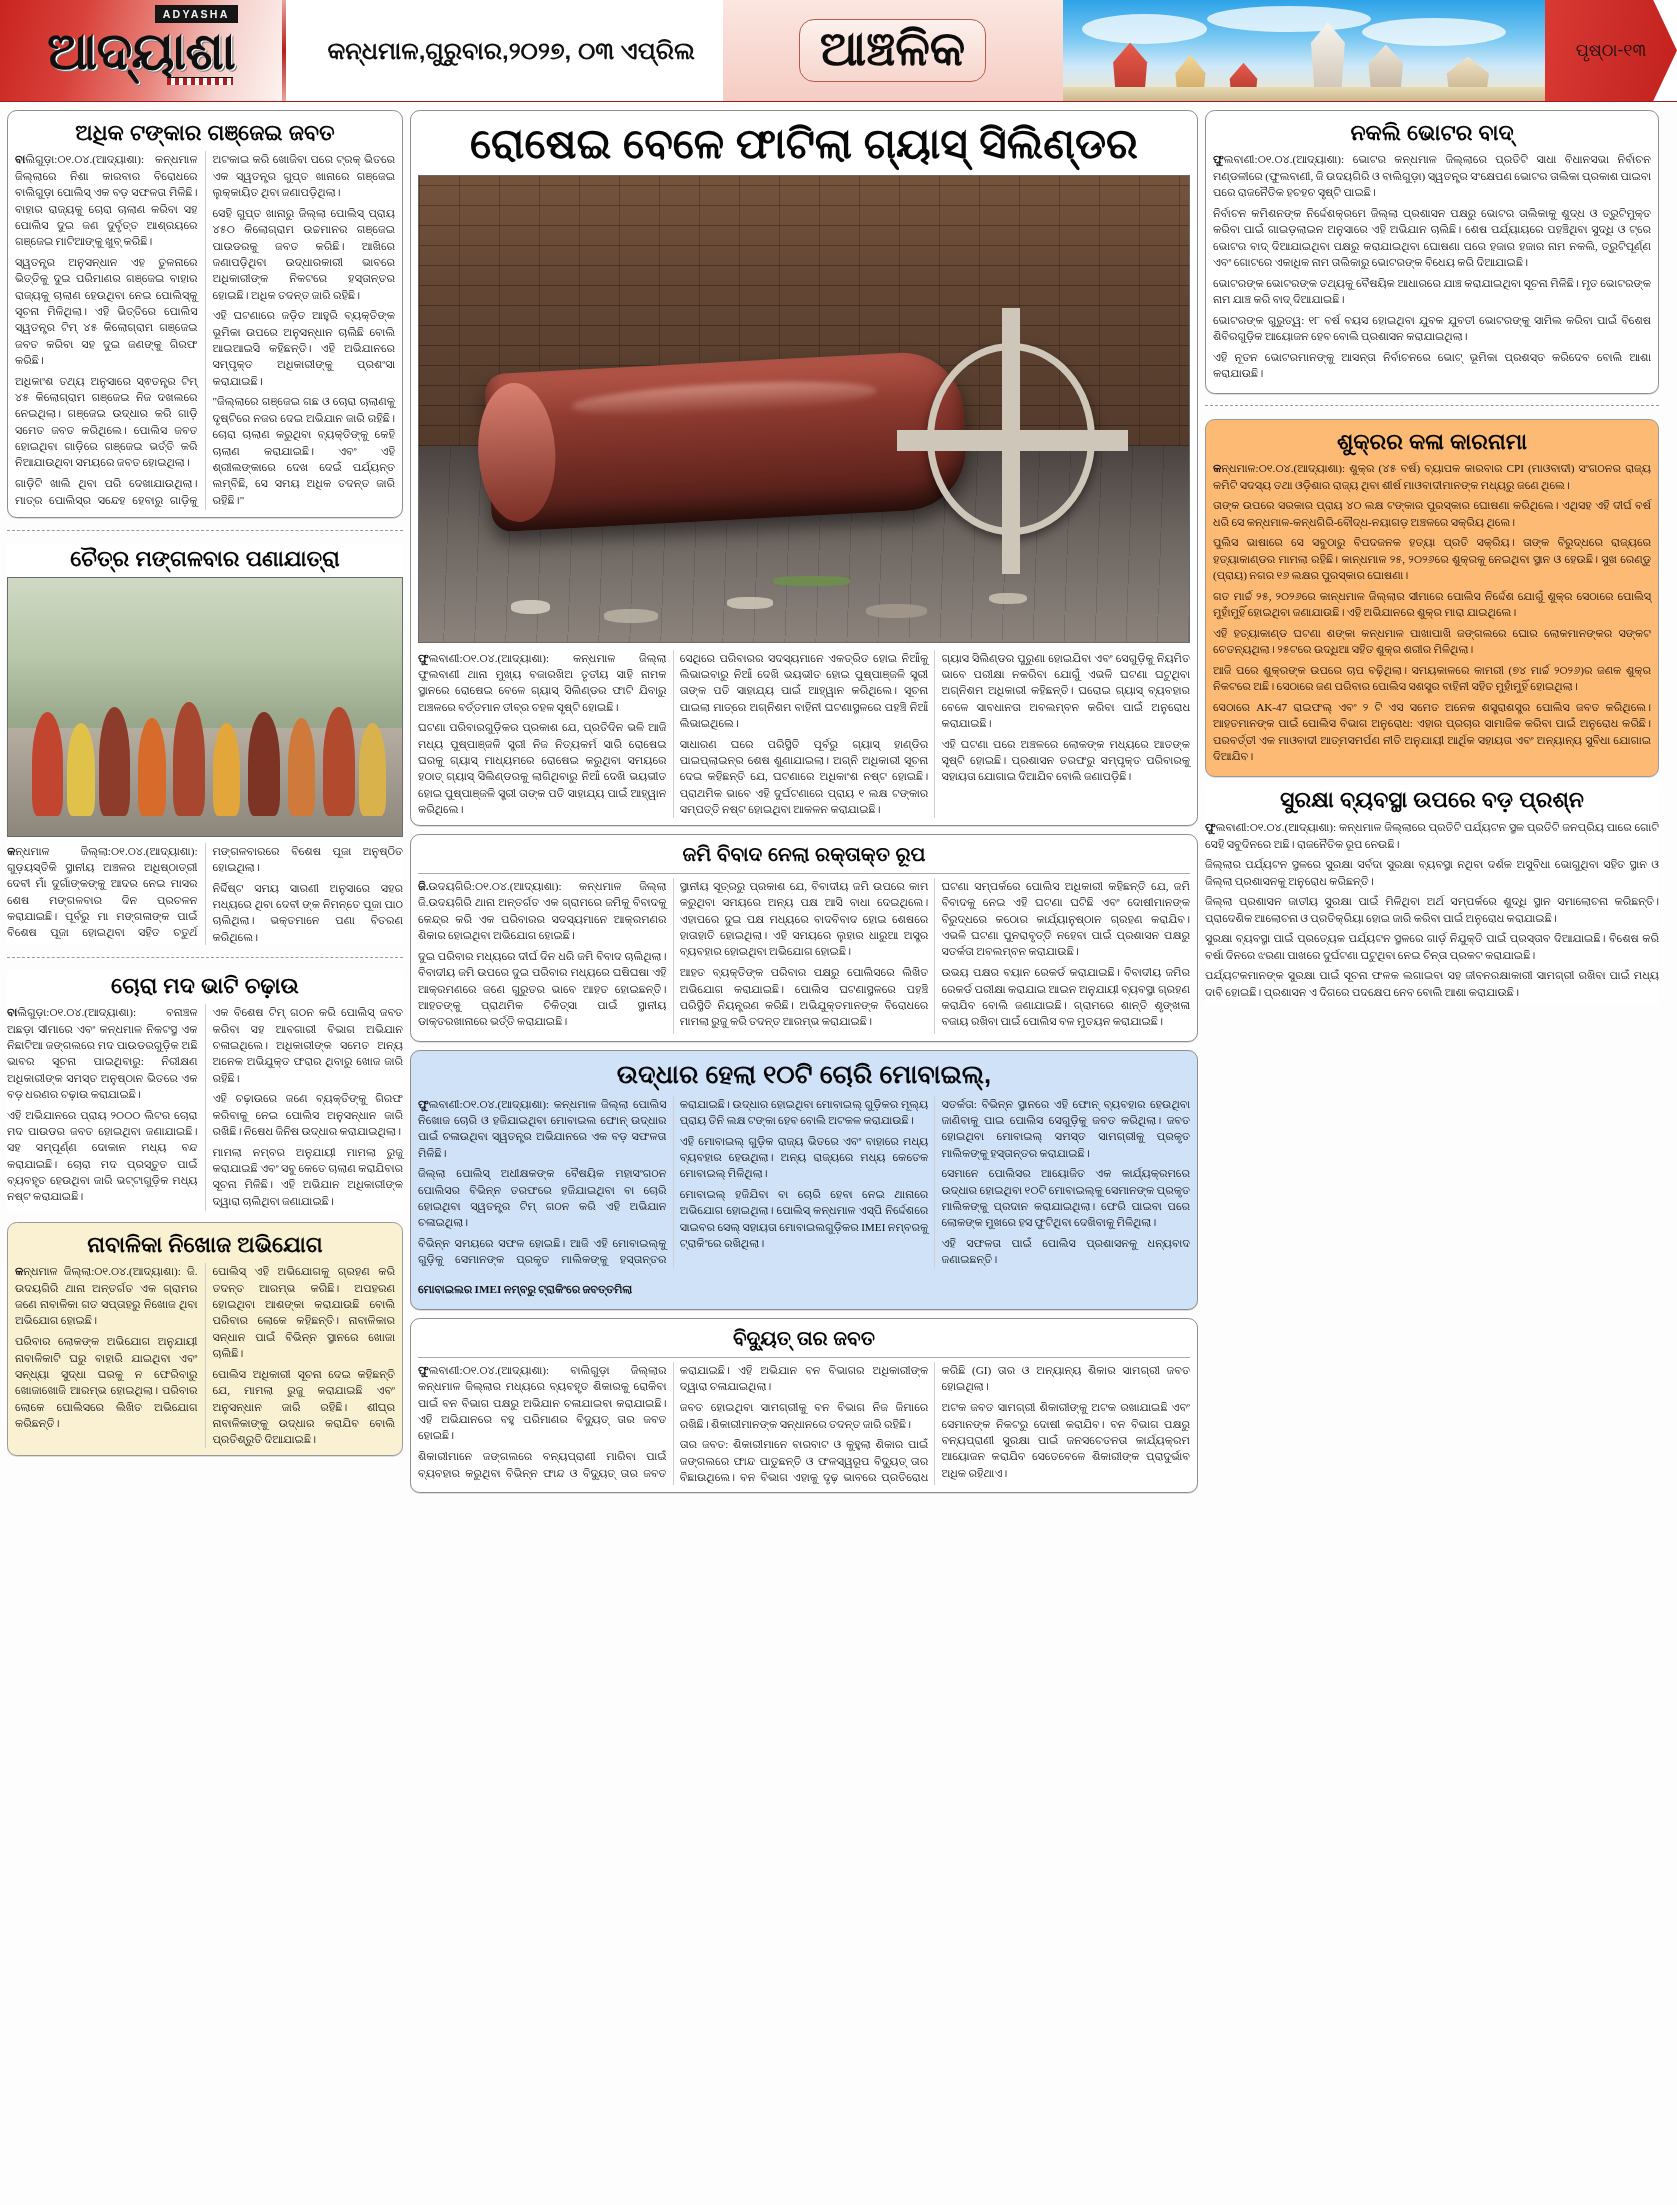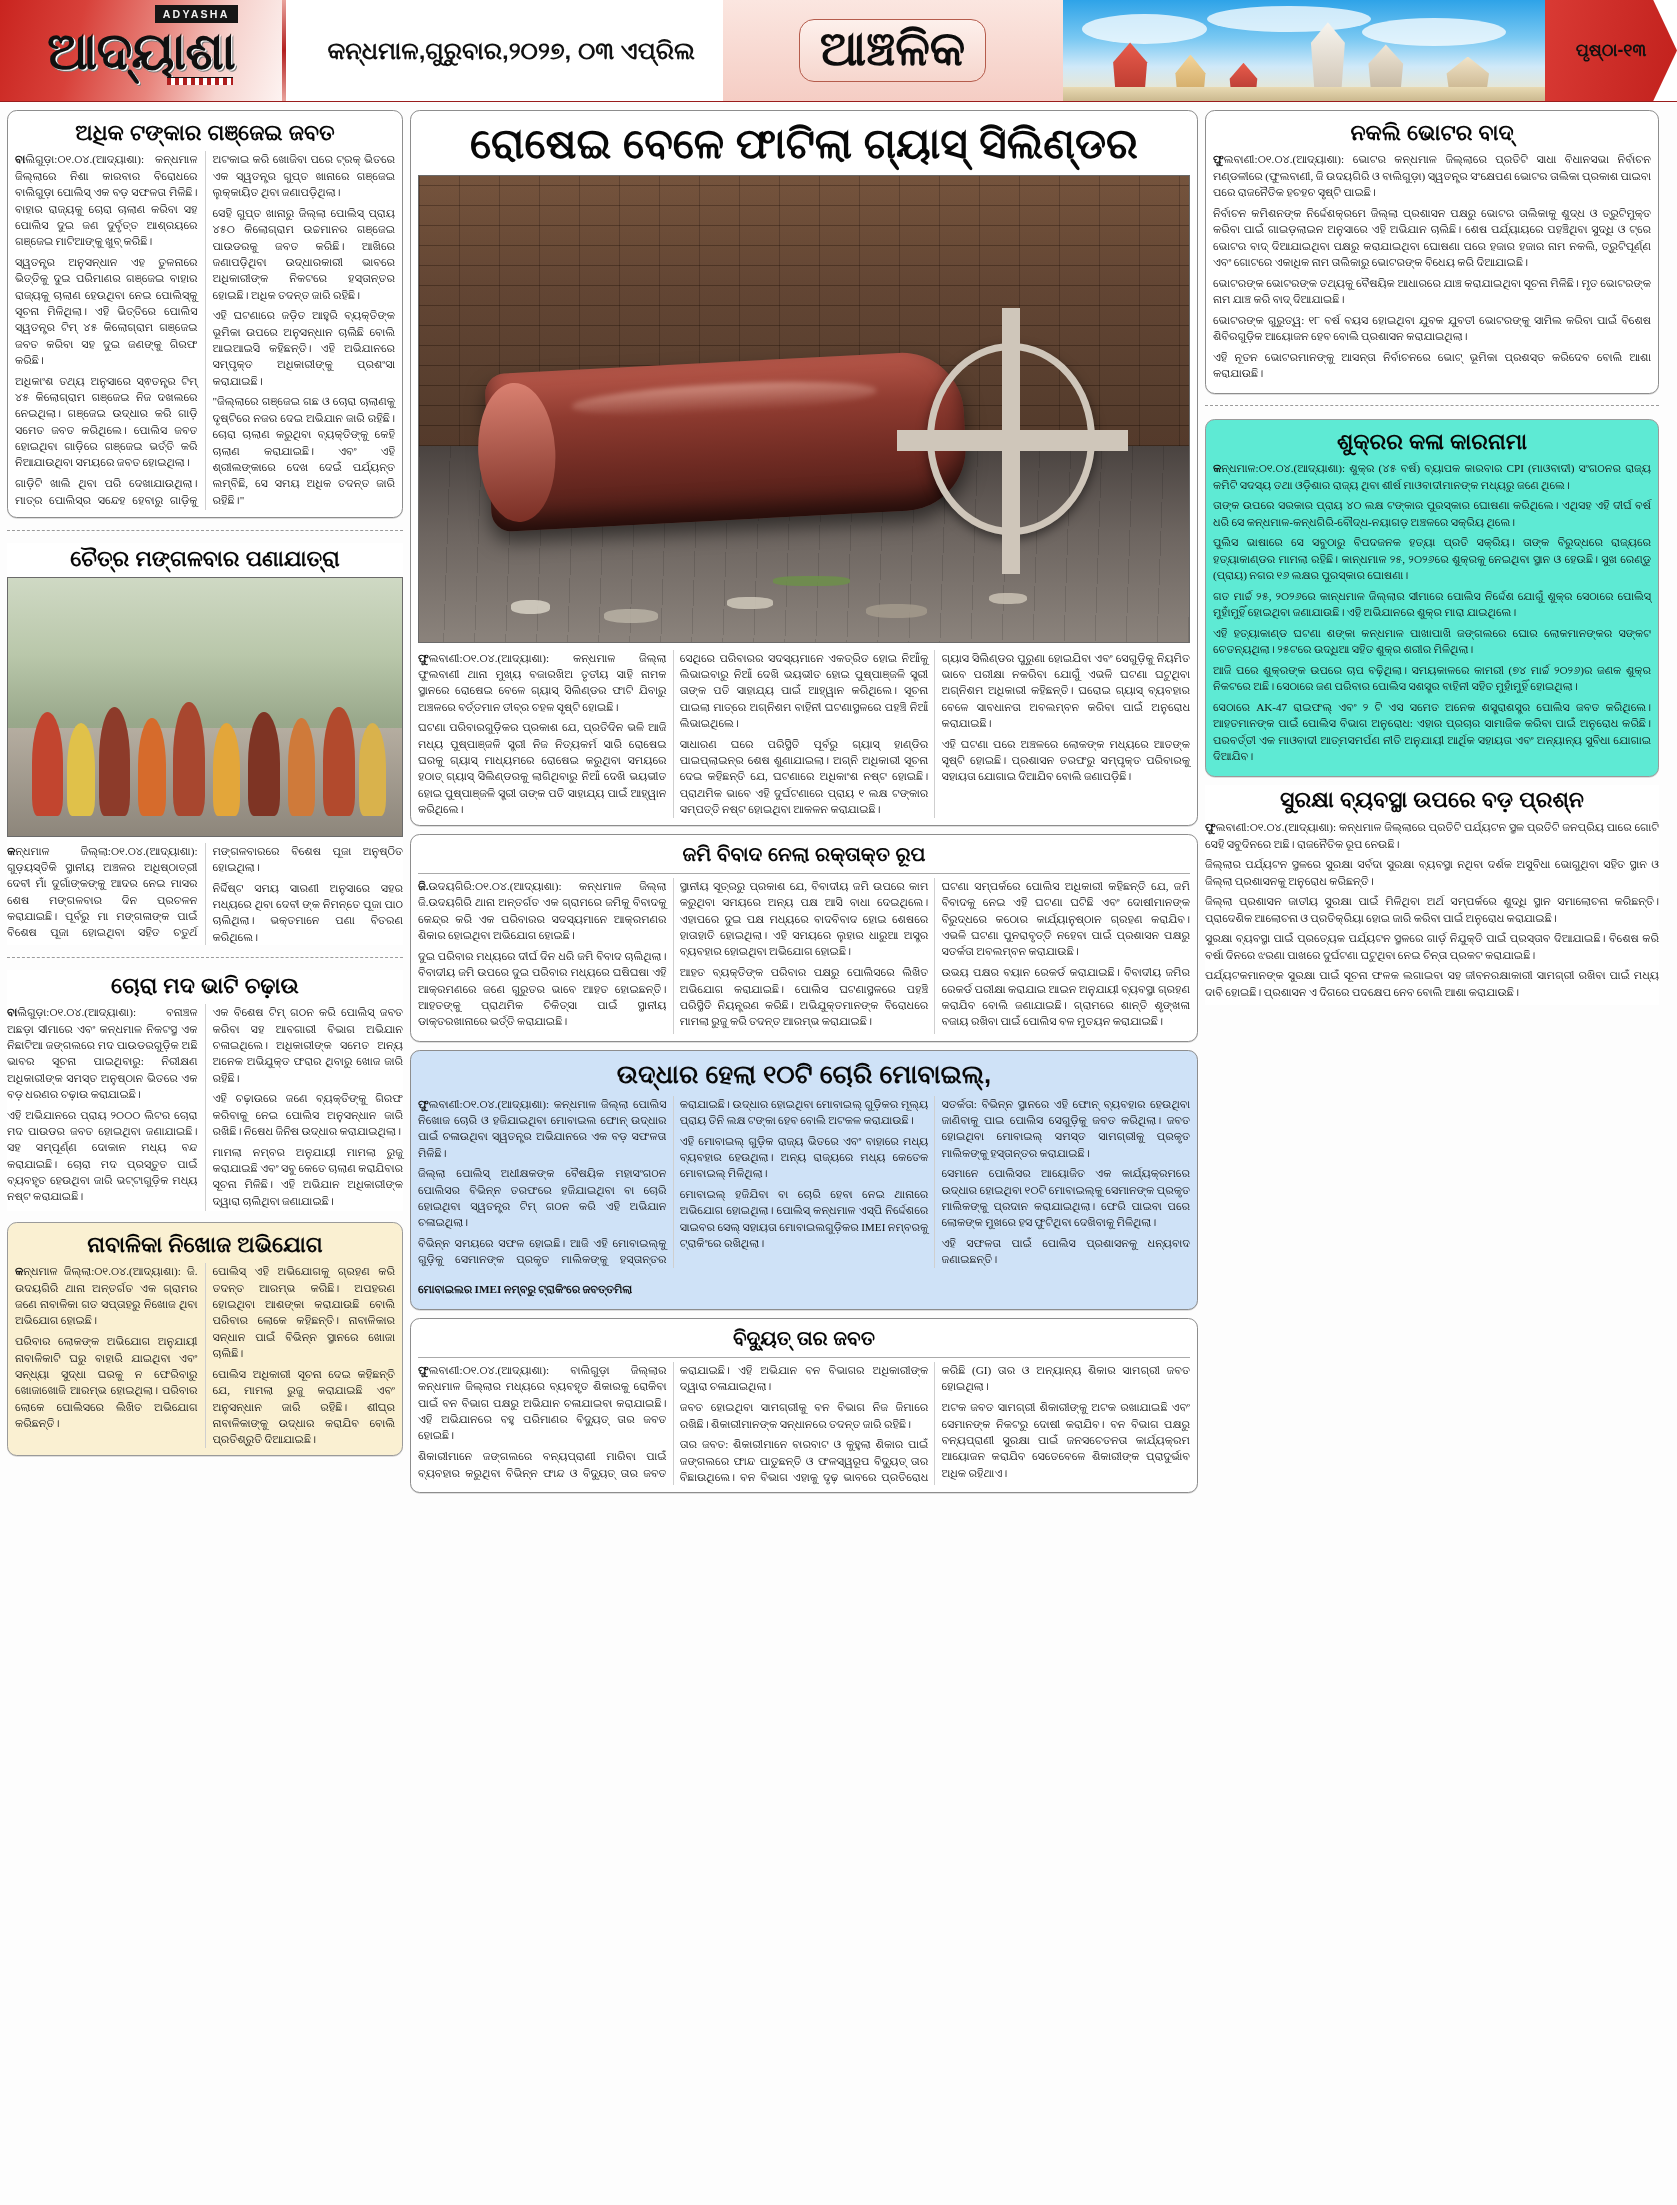--- a/index.html
+++ b/index.html
@@ -79,21 +79,21 @@
     background:linear-gradient(180deg,#2ea3e8 0%,#79c8f2 38%,#cfe9f9 66%,#f3e6c6 100%);
     overflow:hidden;
   }
   .cloud{position:absolute;background:rgba(255,255,255,.75);border-radius:50%;}
   .temple{position:absolute;bottom:0;}
   .mh-pagebadge{
     flex:0 0 132px;width:132px;
     background:linear-gradient(100deg,#d93a34,#c2211d);
     display:flex;align-items:center;justify-content:center;
     clip-path:polygon(0 0, 82% 0, 100% 50%, 82% 100%, 0 100%);
-    color:#111;font-size:17.6px;font-weight:bold;
+    color:#111;font-size:17.6px;font-weight:normal;
     font-family:"Liberation Sans","DejaVu Sans",sans-serif;
   }
 
   
   .grid{
     display:flex;
     padding:8px 7px 0 7px;
     gap:7px;
     height:2629px;
     box-sizing:border-box;
@@ -107,21 +107,21 @@
   .art{
     border:0.9px solid #8d8d8d;
     border-radius:9.7px;
     background:#fff;
     padding:6.2px 7px 7px;
     box-sizing:border-box;
     position:relative;
     box-shadow:0 0.9px 0 rgba(0,0,0,.12);
   }
   .art.plain{border:none;border-radius:0;box-shadow:none;padding:0;}
-  .art.tint-green{background:#5eead4;border-color:#9a9a9a;}
+  .art.tint-green{background:#fdba74;border-color:#9a9a9a;}
   .art.tint-cream{background:#faf0d2;border-color:#9a9a9a;}
   .art.tint-blue{background:#cfe2f7;border-color:#8d8d8d;}
 
   .hl{
     text-align:center;
     font-family:"Liberation Sans","DejaVu Sans",sans-serif;
     font-weight:bold;color:#080808;
     line-height:1.16;
     margin:2.6px 0 6.2px;
   }

